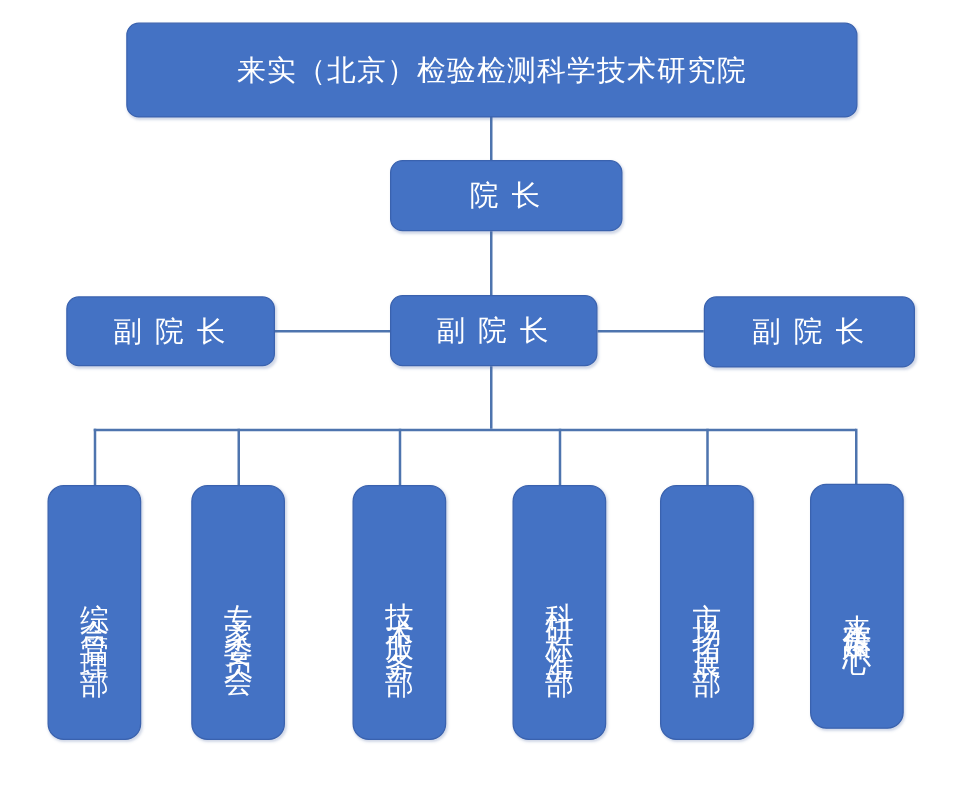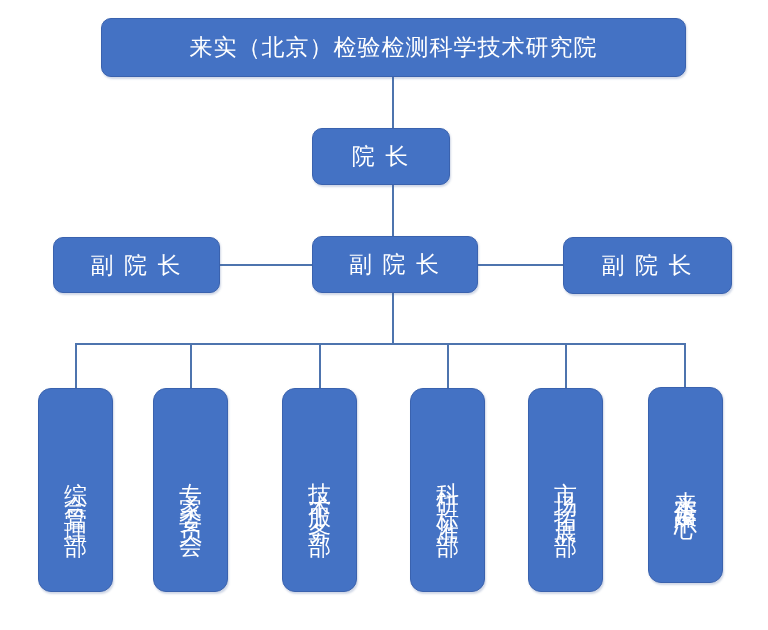--- a/index.html
+++ b/index.html
@@ -55,25 +55,25 @@
   <div class="conn h" style="left:478px;top:264px;width:85px"></div>
   <div class="conn v" style="left:392px;top:293px;height:50px"></div>
   <div class="conn h" style="left:75px;top:343px;width:610px"></div>
   <div class="conn v" style="left:75px;top:343px;height:45px"></div>
   <div class="conn v" style="left:190px;top:343px;height:45px"></div>
   <div class="conn v" style="left:319px;top:343px;height:45px"></div>
   <div class="conn v" style="left:447px;top:343px;height:45px"></div>
   <div class="conn v" style="left:565px;top:343px;height:45px"></div>
   <div class="conn v" style="left:684px;top:343px;height:45px"></div>
 
-  <div class="node root" style="left:101px;top:18px;width:585px;height:59px">
+  <div class="node root" style="left:101px;top:18px;width:585px;height:76px">
     <span class="lbl">来实（北京）检验检测科学技术研究院</span>
   </div>
 
-  <div class="node" style="left:312px;top:128px;width:138px;height:57px">
+  <div class="node" style="left:312px;top:128px;width:186px;height:57px">
     <span class="lbl">院 长</span>
   </div>
 
   <div class="node" style="left:53px;top:237px;width:167px;height:56px">
     <span class="lbl">副 院 长</span>
   </div>
   <div class="node" style="left:312px;top:236px;width:166px;height:57px">
     <span class="lbl">副 院 长</span>
   </div>
   <div class="node" style="left:563px;top:237px;width:169px;height:57px">

